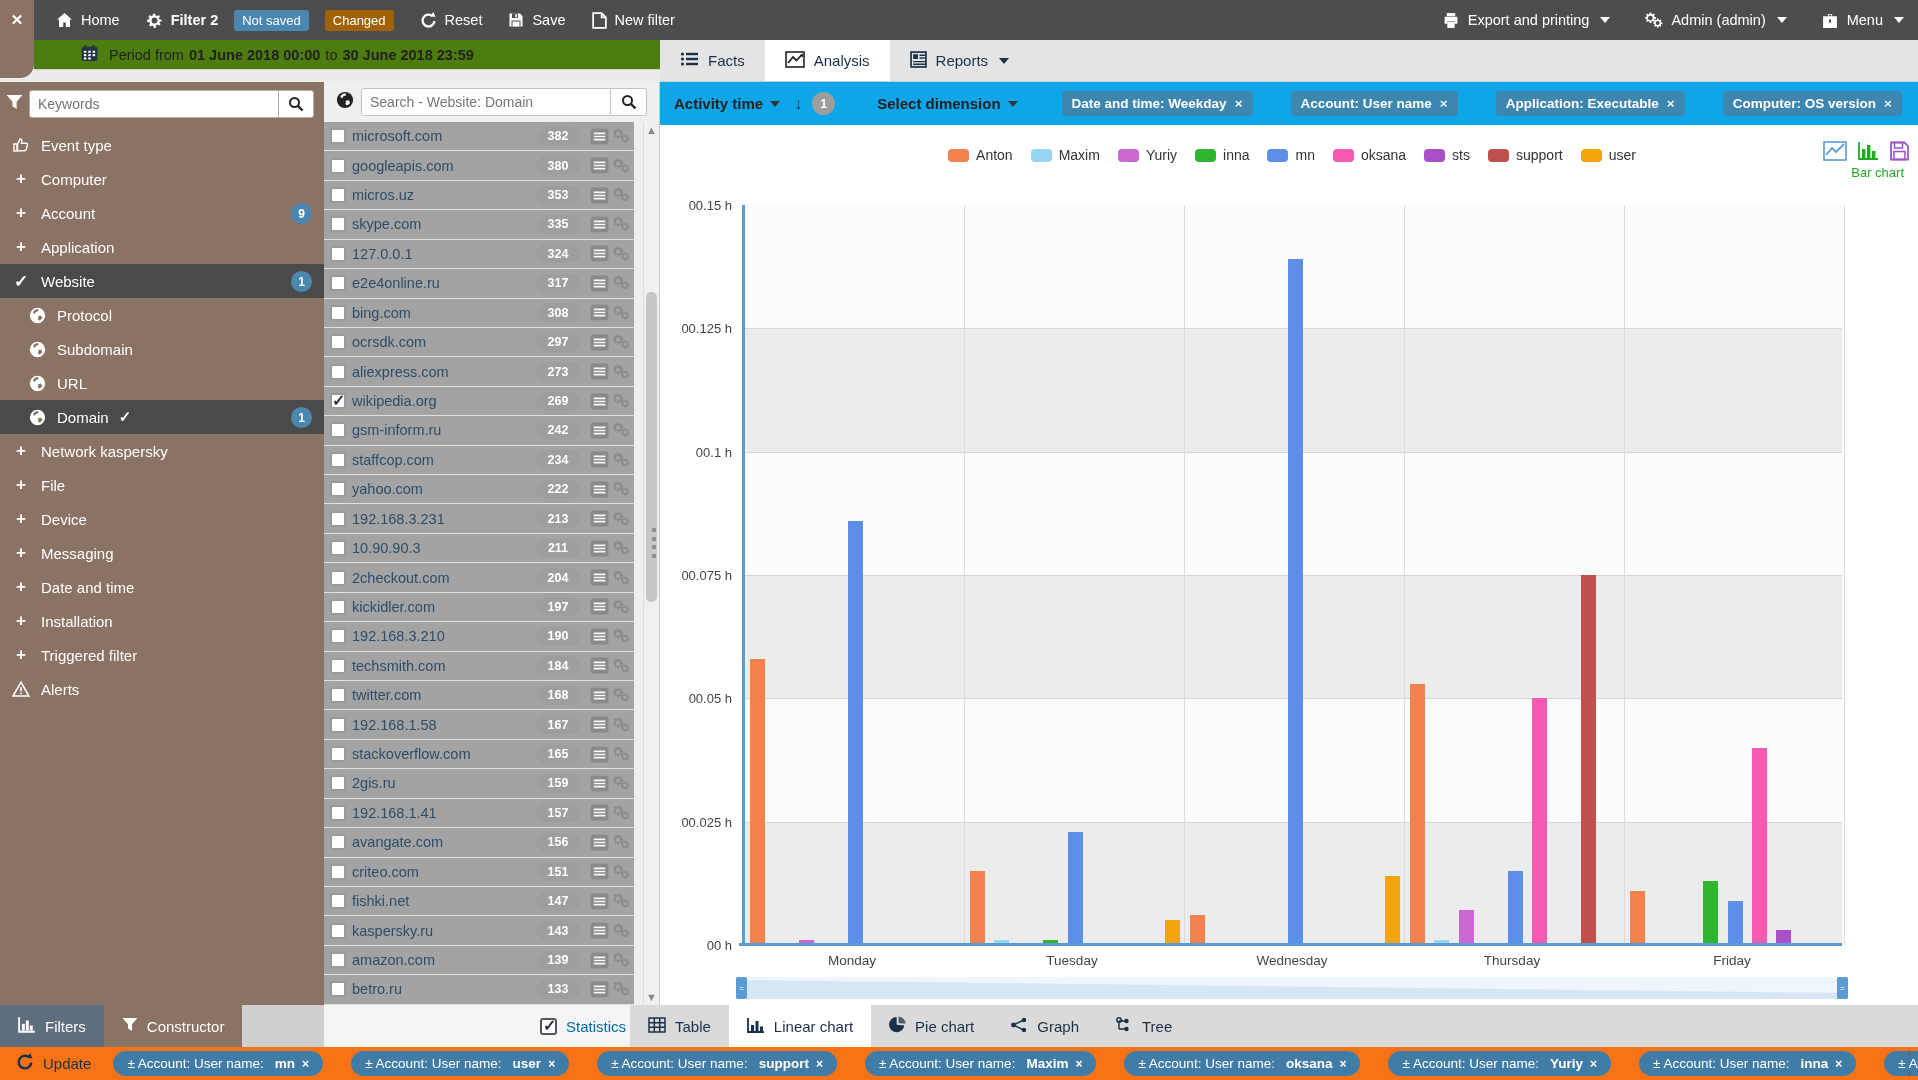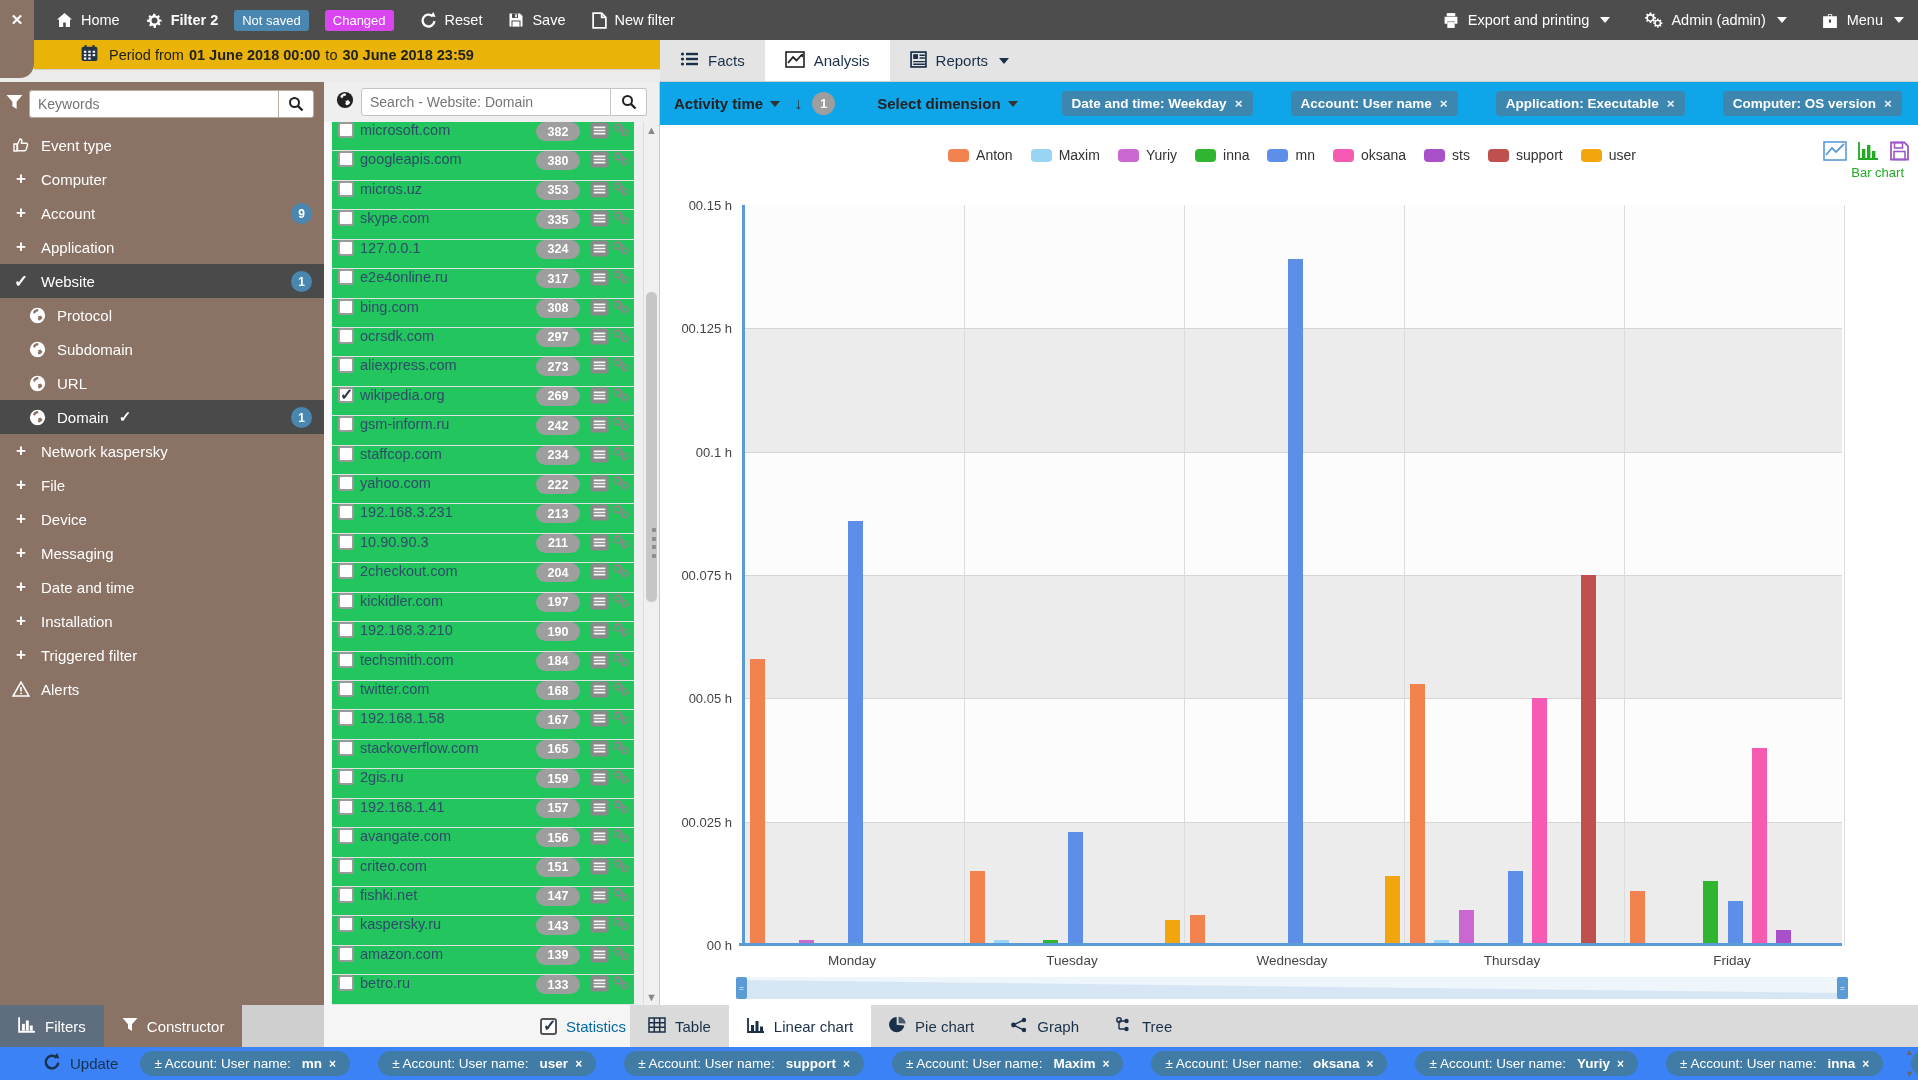--- a/index.html
+++ b/index.html
@@ -8,27 +8,27 @@
   .app { position:relative; width:1918px; height:1080px; background:#ebebeb; overflow:hidden; }
 
   
   .topbar { position:absolute; left:0; top:0; width:1918px; height:40px; background:#4d4d4d; color:#fff; display:flex; align-items:center; }
   .browntab { position:absolute; left:0; top:0; width:34px; height:78px; background:#8a7265; border-radius:0 0 14px 0; color:#fff; font-size:15px; font-weight:bold; text-align:center; line-height:40px; z-index:5; cursor:pointer; }
   .tb-item { display:flex; align-items:center; gap:8px; color:#fff; font-size:14.5px; margin-left:26px; cursor:pointer; white-space:nowrap; }
   .tb-item svg { display:block; }
   .tb-item.first { margin-left:56px; }
   .tb-badge { font-size:13px; font-weight:normal; padding:3px 8px; border-radius:3px; margin-left:8px; }
   .tb-badge.notsaved { background:#4a87b0; }
-  .tb-badge.changed { background:#d946ef; }
+  .tb-badge.changed { background:#a16207; }
   .tb-right { margin-left:auto; display:flex; align-items:center; margin-right:14px; }
   .tb-right .tb-item { margin-left:34px; }
   .caret-down { width:0; height:0; border-left:5px solid transparent; border-right:5px solid transparent; border-top:6px solid #fff; margin-left:3px; }
 
   
-  .periodbar { position:absolute; left:34px; top:40px; width:626px; height:30px; background:#eab308; border-bottom:1px solid #cfcfcf; display:flex; align-items:center; font-size:14.5px; color:#222; }
+  .periodbar { position:absolute; left:34px; top:40px; width:626px; height:30px; background:#4d7c0f; border-bottom:1px solid #cfcfcf; display:flex; align-items:center; font-size:14.5px; color:#222; }
   .periodbar svg { margin:0 10px 0 46px; }
   .periodbar b { margin:0 5px; }
 
   
   .sidebar { position:absolute; left:0; top:82px; width:324px; height:923px; background:#8a7265; }
   .kw-row { display:flex; align-items:center; padding:8px 10px 8px 6px; }
   .kw-row .funnel { margin-right:6px; }
   .kw-input { flex:1; height:28px; border:1px solid #b9aca3; border-right:none; border-radius:3px 0 0 3px; padding:0 8px; font-size:14px; color:#999; background:#fff; outline:none; }
   .kw-btn { width:36px; height:28px; background:#fff; border:1px solid #b9aca3; border-radius:0 3px 3px 0; display:flex; align-items:center; justify-content:center; cursor:pointer; }
   .side-list { margin-top:2px; }
@@ -45,21 +45,21 @@
   .lf-tab.filters { background:#5f6e7e; }
   .lf-tab.constructor { background:#8a7265; }
 
   
   .domcol { position:absolute; left:324px; top:82px; width:336px; height:923px; background:#efefef; border-right:1px solid #c9c9c9; }
   .dom-search { display:flex; align-items:center; height:40px; padding:0 12px; }
   .dom-search .globe { margin-right:7px; }
   .dom-input { flex:1; height:28px; border:1px solid #c4c4c4; border-radius:3px 0 0 3px; padding:0 8px; font-size:14px; color:#9a9a9a; background:#fff; outline:none; }
   .dom-btn { width:36px; height:28px; background:#fff; border:1px solid #c4c4c4; border-left:none; border-radius:0 3px 3px 0; display:flex; align-items:center; justify-content:center; cursor:pointer; }
   .dom-list { position:absolute; left:0; top:40px; width:310px; height:883px; background:#fafafa; overflow:hidden; }
-  .dom-row { display:flex; align-items:flex-start; height:29.43px; border-bottom:1px solid #e2e2e2; background:#22c55e; padding:0 4px 0 6px;margin-left:8px; }
+  .dom-row { display:flex; align-items:center; height:29.43px; border-bottom:1px solid #e2e2e2; background:#a3a3a3; padding:0 4px 0 6px; }
   .dom-chk { width:16px; height:16px; border:2px solid #9a9a9a; border-radius:3px; background:#fff; margin-right:6px; flex:0 0 16px; position:relative; cursor:pointer; }
   .dom-chk.checked:after { content:"✓"; position:absolute; left:0px; top:-4px; font-size:16px; font-weight:bold; color:#24374b; }
   .dom-name { flex:1; font-size:14.5px; color:#2e4d68; white-space:nowrap; overflow:hidden; }
   .dom-count { min-width:44px; height:19px; background:#9e9e9e; border-radius:10px; color:#fff; font-size:12.5px; font-weight:bold; display:flex; align-items:center; justify-content:center; margin-right:7px; }
   .dom-ic { color:#8a8a8a; margin-left:3px; display:flex; cursor:pointer; }
   .dom-scroll { position:absolute; right:0; top:40px; width:16px; height:883px; background:#f0f0f0; border-left:1px solid #ddd; }
   .dom-scroll .arr { position:absolute; left:0; width:15px; height:16px; color:#888; font-size:11px; text-align:center; line-height:16px; cursor:pointer; }
   .dom-thumb { position:absolute; left:2px; top:170px; width:11px; height:310px; background:#c6c6c6; border-radius:5px; cursor:pointer; }
   .stat-row { position:absolute; left:324px; top:1005px; width:336px; height:42px; background:#f5f5f5; display:flex; align-items:center; border-right:1px solid #c9c9c9; }
   .stat-chk { width:17px; height:17px; border:2px solid #555; border-radius:3px; background:#fff; margin:0 9px 0 216px; position:relative; cursor:pointer; }
@@ -108,21 +108,21 @@
   .rangestrip { position:absolute; left:76px; top:852px; width:1112px; height:22px; }
   .range-track { position:absolute; left:0; top:0; width:100%; height:100%; background:#eef5fb; }
   .range-handle { position:absolute; top:0; width:11px; height:22px; background:#5b9bd5; border-radius:2px; color:#fff; font-size:9px; line-height:22px; text-align:center; cursor:ew-resize; z-index:2; }
 
   
   .bottom-tabs { position:absolute; left:630px; top:1005px; width:1288px; height:42px; background:#dadada; display:flex; }
   .b-tab { display:flex; align-items:center; gap:9px; padding:0 18px; font-size:15px; color:#1a3048; cursor:pointer; }
   .b-tab.active { background:#fff; }
 
   
-  .bottombar { position:absolute; left:0; top:1047px; width:1918px; height:33px; background:#3b82f6; display:flex; align-items:center;padding-left:27px; }
+  .bottombar { position:absolute; left:0; top:1047px; width:1918px; height:33px; background:#f97316; display:flex; align-items:center; }
   .update-btn { display:flex; align-items:center; gap:9px; margin-left:16px; font-size:15px; color:#18324c; cursor:pointer; }
   .acct-chips { display:flex; gap:28px; margin-left:22px; }
   .acct-chip { background:#417ca6; color:#fff; font-size:13.5px; border-radius:14px; padding:5px 14px; display:flex; align-items:center; gap:7px; cursor:pointer; white-space:nowrap; }
   .acct-chip b { margin-left:4px; }
   .acct-chip .x { font-weight:bold; font-size:12px; cursor:pointer; }
   .right-scroll { position:absolute; right:2px; top:1047px; width:13px; height:33px; }
   .right-scroll div { color:#666; font-size:9px; text-align:center; cursor:pointer; }
   .right-scroll .dn { margin-top:12px; }
 </style>
 </head>

